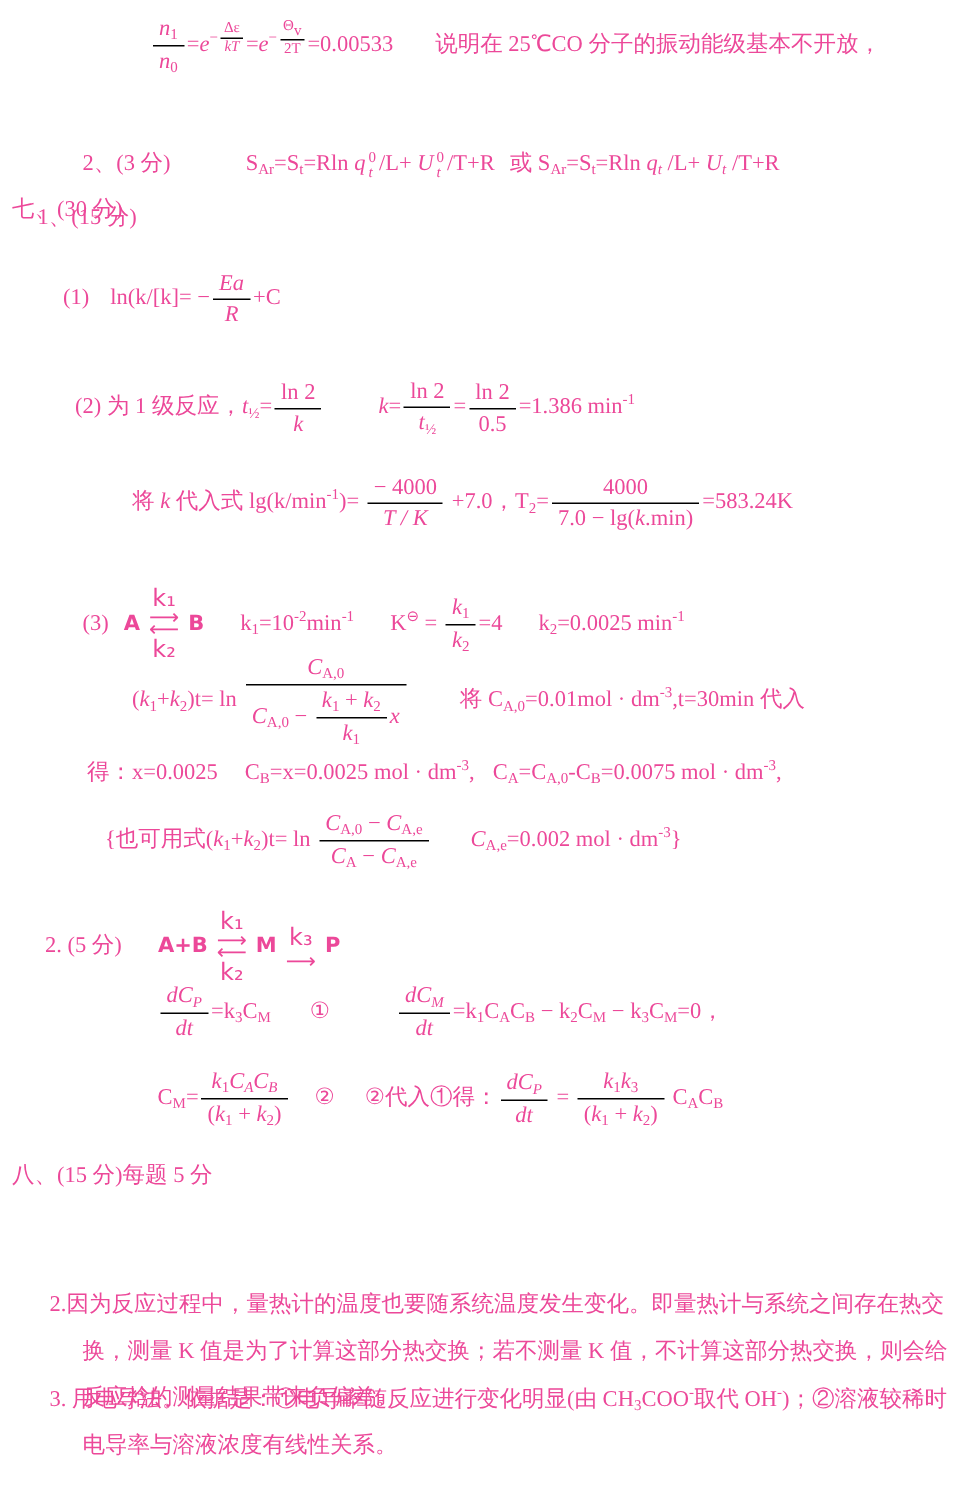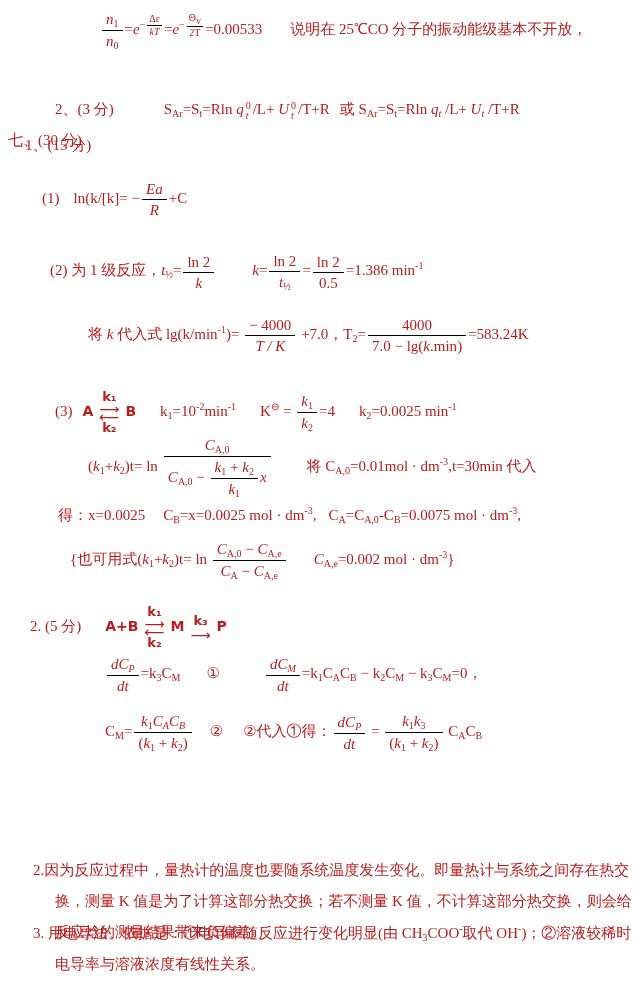--- a/index.html
+++ b/index.html
@@ -1,35 +1,35 @@
 <!DOCTYPE html>
 <html><head>
 <meta charset="utf-8">
 <style>
   html,body{margin:0;padding:0;background:#ffffff;}
-  .page{position:relative;width:643px;height:991px;background:#ffffff;color:#b91c1c;
+  .page{position:relative;width:643px;height:991px;background:#ffffff;color:#ec4899;
         font-family:"Liberation Serif",serif;font-size:15px;overflow:hidden;}
   .line{position:absolute;white-space:nowrap;line-height:1.3;}
   .line.wrap{white-space:normal;line-height:2.05;}
   .tok{font-family:"Liberation Serif",serif;}
   .cn{font-family:"Liberation Serif",serif;}
   .it{font-style:italic;}
   .bd{font-weight:bold;font-family:"DejaVu Sans",sans-serif;font-size:14px;}
   .sup{font-size:10px;vertical-align:6px;line-height:1;}
   .sub{font-size:10px;vertical-align:-3px;line-height:1;}
   .frac{display:inline-block;vertical-align:middle;text-align:center;margin:0 2px;}
   .frac .num{display:block;padding:0 4px 1px;line-height:1.2;}
   .frac .den{display:block;border-top:1px solid #000;padding:1px 4px 0;line-height:1.2;}
   .sup .frac .num,.sup .frac .den{padding:0 2px;}
   .ss{display:inline-block;vertical-align:-5px;font-size:10px;line-height:10px;text-align:left;margin:0 2px;}
   .ss span{display:block;}
   .spc{display:inline-block;height:1px;}
   .eqarr{display:inline-block;vertical-align:middle;text-align:center;margin:0 6px;
          font-family:"DejaVu Sans",sans-serif;}
-  .eqarr .elbl{display:block;font-size:13px;font-weight:bold;line-height:1.15;}
+  .eqarr .elbl{display:block;font-size:16px;font-weight:normal;line-height:1.15;}
   .eqarr .harp{display:block;font-size:14px;line-height:8px;}
   .eqarr .harp.single{line-height:12px;}
 </style>
 </head>
 <body>
 
 <div class="page">
     <div class="line" style="left: 100px; top: 10px;"><span class="frac"><span class="num"><span class="tok it">n</span><span class="sub">1</span></span><span class="den"><span class="tok it">n</span><span class="sub">0</span></span></span><span class="tok">=</span><span class="tok it">e</span><span class="sup"><span class="tok">−</span><span class="frac"><span class="num"><span class="tok">Δε</span></span><span class="den"><span class="tok it">kT</span></span></span></span><span class="tok">=</span><span class="tok it">e</span><span class="sup"><span class="tok">−</span><span class="frac"><span class="num"><span class="tok">Θ</span><span class="sub">v</span></span><span class="den"><span class="tok">2T</span></span></span></span><span class="tok">=0.00533</span><span class="spc" style="width: 28px;"></span><span class="tok cn">说明在 25℃CO 分子的振动能级基本不开放，</span></div>
     <div class="line" style="left: 55px; top: 100px;"><span class="tok cn">2、(3 分)</span><span class="spc" style="width: 50px;"></span><span class="tok">S</span><span class="sub">Ar</span><span class="tok">=S</span><span class="sub">t</span><span class="tok">=Rln </span><span class="tok it">q</span><span class="ss"><span>0</span><span class="it">t</span></span><span class="tok">/L+ </span><span class="tok it">U</span><span class="ss"><span>0</span><span class="it">t</span></span><span class="tok">/T+R</span><span class="spc" style="width: 10px;"></span><span class="tok cn">或</span><span class="tok"> S</span><span class="sub">Ar</span><span class="tok">=S</span><span class="sub">t</span><span class="tok">=Rln </span><span class="tok it">q</span><span class="sub"><span class="tok it">t</span></span><span class="tok"> /L+ </span><span class="tok it">U</span><span class="sub"><span class="tok it">t</span></span><span class="tok"> /T+R</span></div>
     <div class="line" style="left: 8px; top: 131px;"><span class="tok cn">七、(30 分)</span></div>
@@ -37,15 +37,16 @@
     <div class="line" style="left: 42px; top: 180px;"><span class="tok">(1)</span><span class="spc" style="width: 14px;"></span><span class="tok">ln(k/[k]= </span><span class="tok">−</span><span class="frac"><span class="num"><span class="tok it">Ea</span></span><span class="den"><span class="tok it">R</span></span></span><span class="tok">+C</span></div>
     <div class="line" style="left: 50px; top: 252px;"><span class="tok">(2) </span><span class="tok cn">为 1 级反应，</span><span class="tok it">t</span><span class="sub">½</span><span class="tok">=</span><span class="frac"><span class="num"><span class="tok">ln 2</span></span><span class="den"><span class="tok it">k</span></span></span><span class="spc" style="width: 36px;"></span><span class="tok it">k</span><span class="tok">=</span><span class="frac"><span class="num"><span class="tok">ln 2</span></span><span class="den"><span class="tok it">t</span><span class="sub">½</span></span></span><span class="tok">=</span><span class="frac"><span class="num"><span class="tok">ln 2</span></span><span class="den"><span class="tok">0.5</span></span></span><span class="tok">=1.386 min</span><span class="sup">-1</span></div>
     <div class="line" style="left: 88px; top: 316px;"><span class="tok cn">将 </span><span class="tok it">k</span><span class="tok cn"> 代入式 </span><span class="tok">lg(k/min</span><span class="sup">-1</span><span class="tok">)= </span><span class="frac"><span class="num"><span class="tok">− 4000</span></span><span class="den"><span class="tok it">T / K</span></span></span><span class="tok"> +7.0</span><span class="tok cn">，</span><span class="tok">T</span><span class="sub">2</span><span class="tok">=</span><span class="frac"><span class="num"><span class="tok">4000</span></span><span class="den"><span class="tok">7.0 − lg(</span><span class="tok it">k</span><span class="tok">.min</span><span class="tok">)</span></span></span><span class="tok">=583.24K</span></div>
     <div class="line" style="left: 55px; top: 390px;"><span class="tok">(3)</span><span class="spc" style="width: 10px;"></span><span class="tok bd">A</span><span class="eqarr"><span class="elbl">k₁</span><span class="harp">⟶</span><span class="harp">⟵</span><span class="elbl">k₂</span></span><span class="tok bd">B</span><span class="spc" style="width: 24px;"></span><span class="tok">k</span><span class="sub">1</span><span class="tok">=10</span><span class="sup">-2</span><span class="tok">min</span><span class="sup">-1</span><span class="spc" style="width: 24px;"></span><span class="tok">K</span><span class="sup">⊖</span><span class="tok"> = </span><span class="frac"><span class="num"><span class="tok it">k</span><span class="sub">1</span></span><span class="den"><span class="tok it">k</span><span class="sub">2</span></span></span><span class="tok">=4</span><span class="spc" style="width: 24px;"></span><span class="tok">k</span><span class="sub">2</span><span class="tok">=0.0025 min</span><span class="sup">-1</span></div>
     <div class="line" style="left: 88px; top: 436px;"><span class="tok">(</span><span class="tok it">k</span><span class="sub">1</span><span class="tok">+</span><span class="tok it">k</span><span class="sub">2</span><span class="tok">)t= ln</span><span class="spc" style="width: 4px;"></span><span class="frac"><span class="num"><span class="tok it">C</span><span class="sub">A,0</span></span><span class="den"><span class="tok it">C</span><span class="sub">A,0</span><span class="tok"> − </span><span class="frac"><span class="num"><span class="tok it">k</span><span class="sub">1</span><span class="tok"> + </span><span class="tok it">k</span><span class="sub">2</span></span><span class="den"><span class="tok it">k</span><span class="sub">1</span></span></span><span class="tok it">x</span></span></span><span class="spc" style="width: 34px;"></span><span class="tok cn">将 </span><span class="tok">C</span><span class="sub">A,0</span><span class="tok">=0.01mol · dm</span><span class="sup">-3</span><span class="tok">,t=30min </span><span class="tok cn">代入</span></div>
     <div class="line" style="left: 58px; top: 506px;"><span class="tok cn">得：</span><span class="tok">x=0.0025</span><span class="spc" style="width: 18px;"></span><span class="tok">C</span><span class="sub">B</span><span class="tok">=x=0.0025 mol · dm</span><span class="sup">-3</span><span class="tok">,</span><span class="spc" style="width: 12px;"></span><span class="tok">C</span><span class="sub">A</span><span class="tok">=C</span><span class="sub">A,0</span><span class="tok">-C</span><span class="sub">B</span><span class="tok">=0.0075 mol · dm</span><span class="sup">-3</span><span class="tok">,</span></div>
     <div class="line" style="left: 70px; top: 540px;"><span class="tok cn">{也可用式</span><span class="tok">(</span><span class="tok it">k</span><span class="sub">1</span><span class="tok">+</span><span class="tok it">k</span><span class="sub">2</span><span class="tok">)t= ln </span><span class="frac"><span class="num"><span class="tok it">C</span><span class="sub">A,0</span><span class="tok"> − </span><span class="tok it">C</span><span class="sub">A,e</span></span><span class="den"><span class="tok it">C</span><span class="sub">A</span><span class="tok"> − </span><span class="tok it">C</span><span class="sub">A,e</span></span></span><span class="spc" style="width: 26px;"></span><span class="tok it">C</span><span class="sub">A,e</span><span class="tok">=0.002 mol · dm</span><span class="sup">-3</span><span class="tok cn">}</span></div>
     <div class="line" style="left: 30px; top: 605px;"><span class="tok cn">2. (5 分)</span><span class="spc" style="width: 24px;"></span><span class="tok bd">A+B</span><span class="eqarr"><span class="elbl">k₁</span><span class="harp">⟶</span><span class="harp">⟵</span><span class="elbl">k₂</span></span><span class="tok bd">M</span><span class="eqarr"><span class="elbl">k₃</span><span class="harp single">⟶</span></span><span class="tok bd">P</span></div>
     <div class="line" style="left: 105px; top: 655px;"><span class="frac"><span class="num"><span class="tok it">dC</span><span class="sub"><span class="tok it">P</span></span></span><span class="den"><span class="tok it">dt</span></span></span><span class="tok">=k</span><span class="sub">3</span><span class="tok">C</span><span class="sub">M</span><span class="spc" style="width: 26px;"></span><span class="tok">①</span><span class="spc" style="width: 44px;"></span><span class="frac"><span class="num"><span class="tok it">dC</span><span class="sub"><span class="tok it">M</span></span></span><span class="den"><span class="tok it">dt</span></span></span><span class="tok">=k</span><span class="sub">1</span><span class="tok">C</span><span class="sub">A</span><span class="tok">C</span><span class="sub">B</span><span class="tok"> − k</span><span class="sub">2</span><span class="tok">C</span><span class="sub">M</span><span class="tok"> − k</span><span class="sub">3</span><span class="tok">C</span><span class="sub">M</span><span class="tok">=0</span><span class="tok cn">，</span></div>
     <div class="line" style="left: 105px; top: 712px;"><span class="tok">C</span><span class="sub">M</span><span class="tok">=</span><span class="frac"><span class="num"><span class="tok it">k</span><span class="sub">1</span><span class="tok it">C</span><span class="sub"><span class="tok it">A</span></span><span class="tok it">C</span><span class="sub"><span class="tok it">B</span></span></span><span class="den"><span class="tok">(</span><span class="tok it">k</span><span class="sub">1</span><span class="tok"> + </span><span class="tok it">k</span><span class="sub">2</span><span class="tok">)</span></span></span><span class="spc" style="width: 16px;"></span><span class="tok">②</span><span class="spc" style="width: 20px;"></span><span class="tok cn">②代入①得：</span><span class="frac"><span class="num"><span class="tok it">dC</span><span class="sub"><span class="tok it">P</span></span></span><span class="den"><span class="tok it">dt</span></span></span><span class="tok"> = </span><span class="frac"><span class="num"><span class="tok it">k</span><span class="sub">1</span><span class="tok it">k</span><span class="sub">3</span></span><span class="den"><span class="tok">(</span><span class="tok it">k</span><span class="sub">1</span><span class="tok"> + </span><span class="tok it">k</span><span class="sub">2</span><span class="tok">)</span></span></span><span class="tok"> C</span><span class="sub">A</span><span class="tok">C</span><span class="sub">B</span></div>
+    <div class="line" style="left: 8px; top: 775px;"><span class="tok cn">八、(15 分)每题 5 分</span></div>
     <div class="line wrap" style="left: 33px; top: 855px; width: 590px; padding-left: 22px; text-indent: -22px;"><span class="tok cn">2.因为反应过程中，量热计的温度也要随系统温度发生变化。即量热计与系统之间存在热交换，测量 K 值是为了计算这部分热交换；若不测量 K 值，不计算这部分热交换，则会给反应焓的测量结果带来负偏差。</span></div>
     <div class="line wrap" style="left: 33px; top: 918px; width: 590px; padding-left: 22px; text-indent: -22px;"><span class="tok cn">3. 用电导法。依据是：①电导率随反应进行变化明显(由 CH</span><span class="sub">3</span><span class="tok">COO</span><span class="sup">-</span><span class="tok cn">取代 OH</span><span class="sup">-</span><span class="tok cn">)；②溶液较稀时电导率与溶液浓度有线性关系。</span></div>
   </div>
 
 </body></html>

